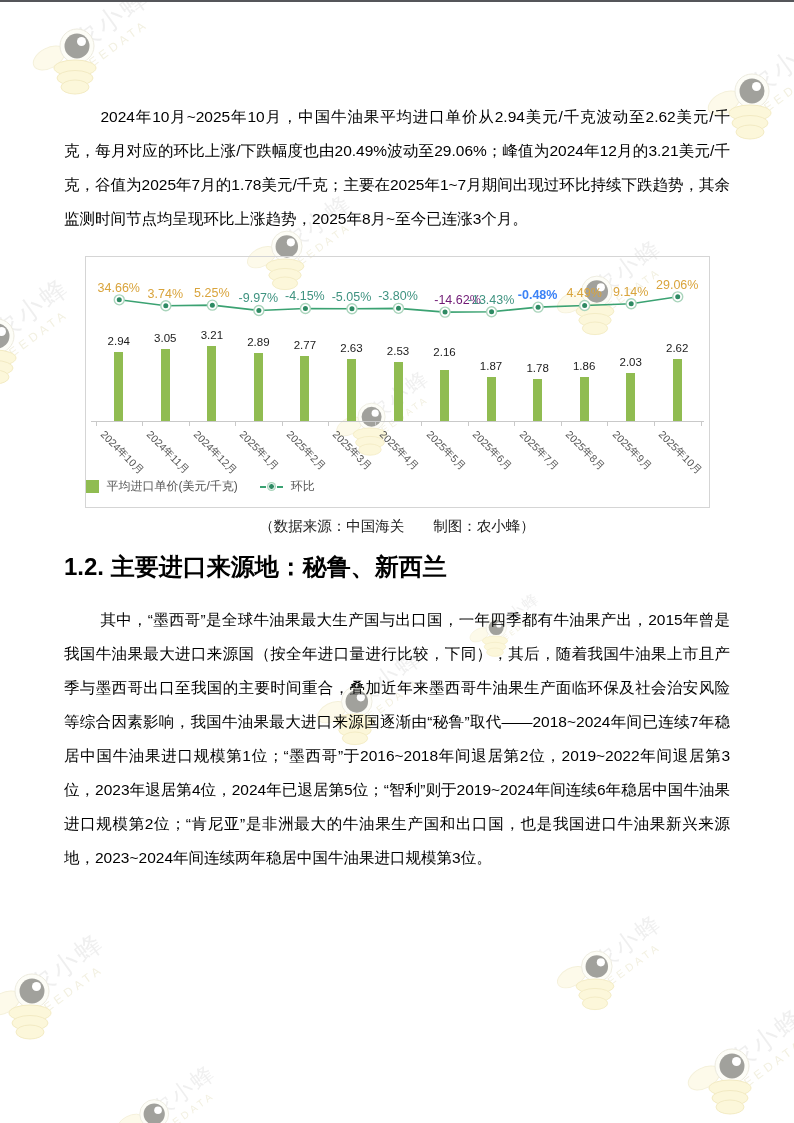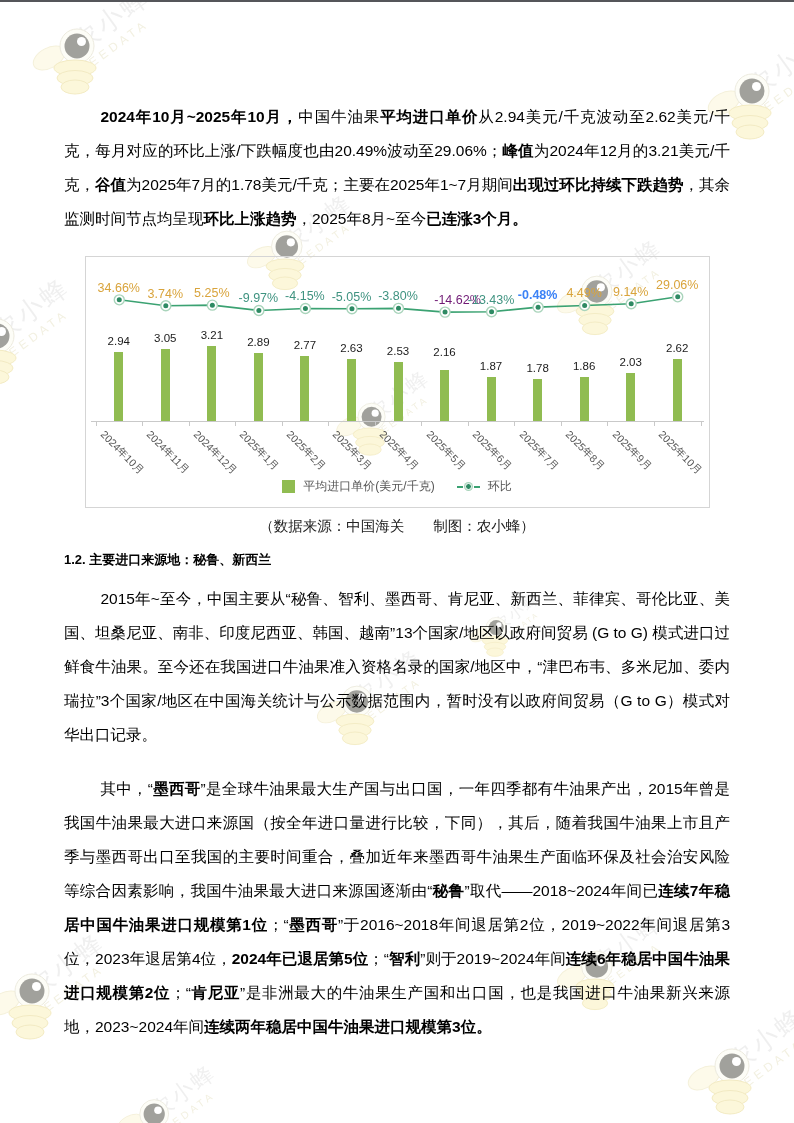--- a/index.html
+++ b/index.html
@@ -12,44 +12,44 @@
   }
   .top-edge { position:absolute; top:0; left:0; width:100%; height:2px; background:#55565a; z-index:6; }
 
   
   #wm-layer { position:absolute; inset:0; z-index:0; pointer-events:none; }
   .wm { position:absolute; opacity:.55; overflow:visible; }
 
   
   .content { position:relative; z-index:1; width:666px; margin:0 auto; padding-top:100px; }
   .para { font-size:15.5px; line-height:34px; text-align:justify; text-indent:2.35em; }
-  .para b { font-weight:700; }
+  .para b { font-weight:400; }
   #p1 { margin-bottom:20px; }
   #p3 { margin-top:20px; }
 
   .figure-title { text-align:center; font-size:13px; color:#3f3f3f; margin-bottom:7px; }
   .chart-box { position:relative; width:625px; height:252px; margin:0 auto;
                border:1px solid #d5d5d5; background:transparent; }
   .line-layer { position:absolute; left:0; top:0; overflow:visible; }
   .bar { position:absolute; background:#90bc51; }
   .bar-label { position:absolute; transform:translateX(-50%); font-size:11.5px; color:#1a1a1a; white-space:nowrap; }
   .pct-label { position:absolute; transform:translateX(-50%); font-size:12.5px; font-weight:500; white-space:nowrap; }
   .axis { position:absolute; left:5px; right:5px; top:164px; border-top:1px solid #c9c9c9; }
   .tick { position:absolute; width:1px; height:4px; background:#c9c9c9; top:165px; }
   .x-label { position:absolute; font-size:10.5px; color:#555; white-space:nowrap;
              transform:rotate(45deg); transform-origin:0 0; }
-  .legend { position:absolute; left:0; right:0; bottom:12px; display:flex; justify-content:center;
+  .legend { position:absolute; left:0; right:0; bottom:12px; display:flex; 
             align-items:center; gap:8px; font-size:12px; color:#555; }
   .legend-swatch { width:13px; height:13px; background:#90bc51; display:inline-block; }
   .legend-line { display:inline-flex; align-items:center; gap:2px; margin-left:14px; }
   .legend-line .dash { width:6px; height:2px; background:#3ba272; }
   .legend-line .dot { width:7px; height:7px; border-radius:50%; background:#2e8a63;
                       border:1px solid #fff; box-shadow:0 0 0 1px #a9d4bb; }
   .figure-source { text-align:center; font-size:14.5px; color:#222; margin-top:9px; }
-  .section-heading { font-size:13px; font-weight:700; color:#000; margin-top:15px; margin-bottom:13px; }
+  .section-heading { font-size:24px; font-weight:700; color:#000; margin-top:15px; margin-bottom:13px; }
 </style>
 </head>
 <body>
 
 <div class="top-edge"></div>
 
 <svg width="0" height="0" style="position:absolute" aria-hidden="true">
   <defs>
     <g id="bee-def">
       <text x="56" y="52" transform="rotate(-36 56 52)" font-size="26" fill="#e3e3e3" letter-spacing="3">农小蜂</text>
@@ -217,17 +217,16 @@
         <div class="bar-label" style="left: 591.731px; top: 85.43px;">2.62</div>
         <div class="pct-label" style="left: 591.731px; top: 20.829px; color: rgb(217, 164, 60);">29.06%</div>
         <div class="x-label" style="left: 579.731px; top: 171px;">2025年10月</div>
       </div>
 
     <div class="figure-source">（数据来源：中国海关　　制图：农小蜂）</div>
   </div>
 
   <h2 class="section-heading">1.2. 主要进口来源地：秘鲁、新西兰</h2>
 
-  <p class="para" id="p2"><span>2015年~至今，中国主要从“秘鲁、智利、墨西哥、肯尼亚、新西兰、菲律宾、哥伦比亚、美国、坦桑尼亚、南非、印度尼西亚、韩国、越南”13个国家/地区以政府间贸易 (G to G) 模式进口过鲜食牛油果。至今还在我国进口牛油果准入资格名录的国家/地区中，“津巴布韦、多米尼加、委内瑞拉”3个国家/地区在中国海关统计与公示数据范围内，暂时没有以政府间贸易（G to G）模式对华出口记录。</span></p>
 
   <p class="para" id="p3"><span>其中，“</span><b>墨西哥</b><span>”是全球牛油果最大生产国与出口国，一年四季都有牛油果产出，2015年曾是我国牛油果最大进口来源国（按全年进口量进行比较，下同），其后，随着我国牛油果上市且产季与墨西哥出口至我国的主要时间重合，叠加近年来墨西哥牛油果生产面临环保及社会治安风险等综合因素影响，我国牛油果最大进口来源国逐渐由“</span><b>秘鲁</b><span>”取代——2018~2024年间已</span><b>连续7年稳居中国牛油果进口规模第1位</b><span>；“</span><b>墨西哥</b><span>”于2016~2018年间退居第2位，2019~2022年间退居第3位，2023年退居第4位，</span><b>2024年已退居第5位</b><span>；“</span><b>智利</b><span>”则于2019~2024年间</span><b>连续6年稳居中国牛油果进口规模第2位</b><span>；“</span><b>肯尼亚</b><span>”是非洲最大的牛油果生产国和出口国，也是我国进口牛油果新兴来源地，2023~2024年间</span><b>连续两年稳居中国牛油果进口规模第3位。</b></p>
 
 </div>
 
 </body></html>

